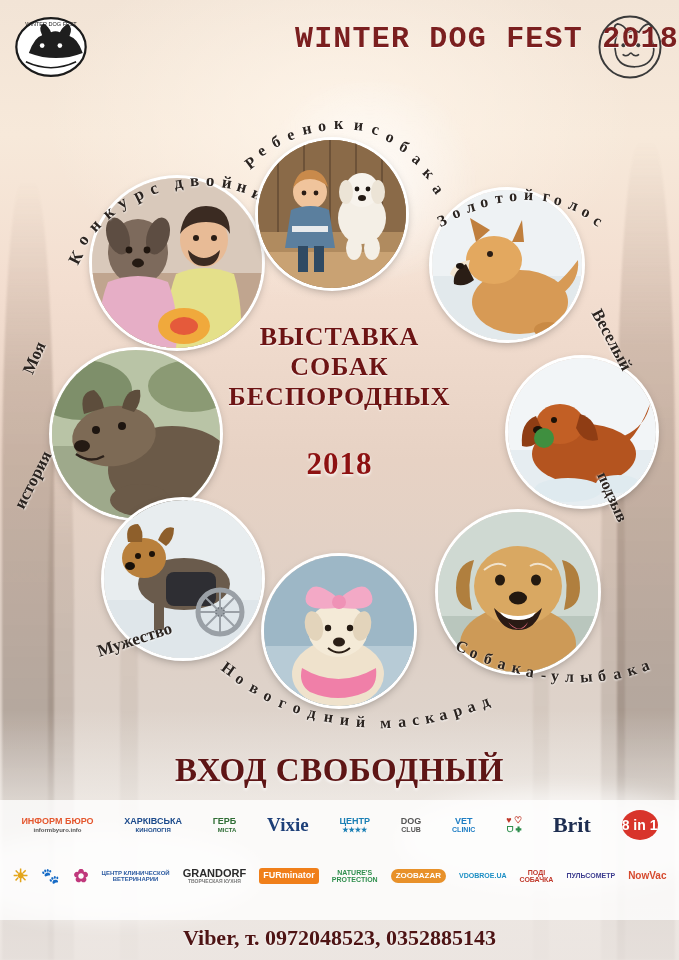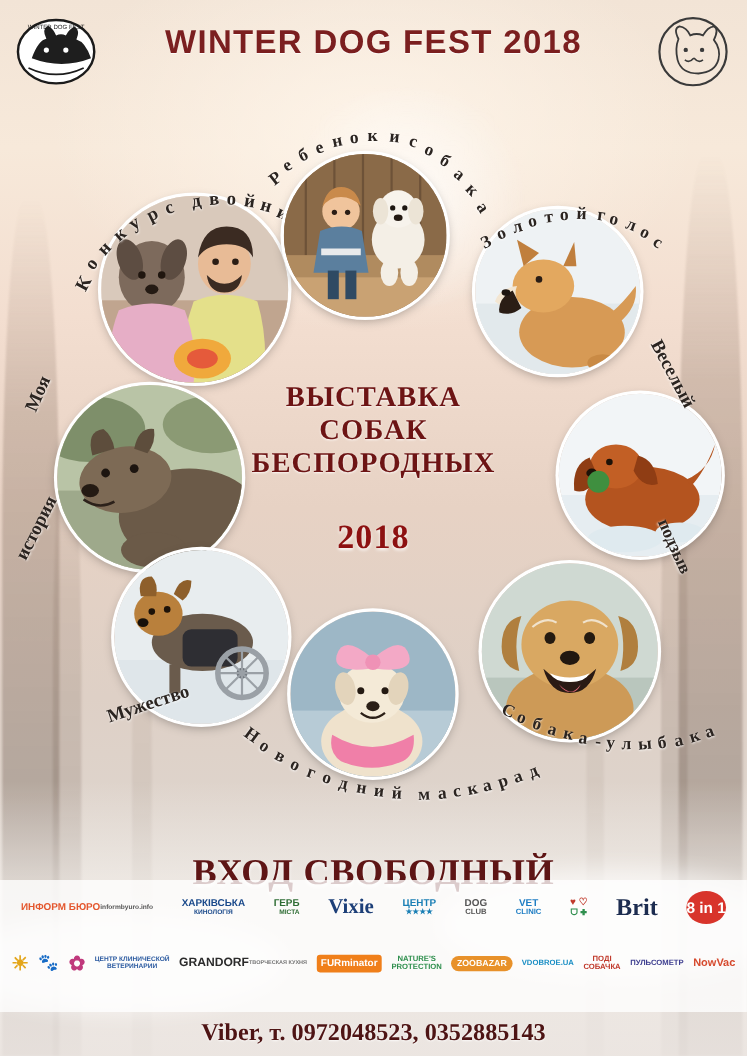--- a/index.html
+++ b/index.html
@@ -33,23 +33,23 @@
     background:radial-gradient(circle, rgba(255,255,255,.75), rgba(255,255,255,0) 70%);
     filter:blur(2px);
   }
   .ground{
     position:absolute;left:0;right:0;bottom:0;height:250px;
     background:linear-gradient(180deg, rgba(255,255,255,0) 0%, rgba(248,244,240,.55) 35%, rgba(236,230,226,.85) 100%);
   }
   
   .hdr{position:absolute;left:0;right:0;top:0;height:98px;}
   .hdr-title{
-    position:absolute;left:0;right:0;top:22px;text-align:center;
+    position:absolute;left:0;right:0;top:22px;text-align:right;
     font-size:30px;font-weight:bold;letter-spacing:1.2px;color:#7b1f1f;
-    font-family:Liberation Sans, sans-serif;
+    font-family:Liberation Mono, monospace;
     text-shadow:0 1px 0 rgba(255,255,255,.8);
   }
   .hdr-sub{
     position:absolute;left:0;right:0;top:60px;text-align:center;
     font-size:19px;color:#2f2a26;font-family:"Liberation Serif", serif;
   }
   .logo-left{
     position:absolute;left:14px;top:16px;width:74px;height:62px;
   }
   .logo-right{
@@ -65,21 +65,21 @@
   
   .cap{
     position:absolute;
     font-family:"Liberation Serif", serif;
     font-weight:bold;color:#2b2420;
     white-space:nowrap;
     text-shadow:0 1px 2px rgba(255,255,255,.9);
   }
   .center-txt{
     position:absolute;text-align:center;width:100%;
-    font-family:"Liberation Serif", serif;font-weight:bold;margin-top:24px;
+    font-family:"Liberation Serif", serif;font-weight:bold;
   }
   .vystavka{
     top:322px;left:0;color:#6d1414;font-size:26px;line-height:30px;letter-spacing:1px;
     text-shadow:0 1px 2px rgba(255,255,255,.9);
   }
   .kubok{
     top:443px;left:0;color:#8d1111;font-size:35px;line-height:42px;letter-spacing:1px;
     text-shadow:0 2px 3px rgba(255,255,255,.9);
   }
   .kubok .yr{font-size:31px;display:block;}
@@ -416,21 +416,21 @@
   </div>
 
   <div class="center-txt kubok">
     <span class="yr">2018</span>
   </div>
 
   <div class="center-txt vhod">ВХОД СВОБОДНЫЙ</div>
 
   <div class="sponsors">
     <div class="sp-row">
-      <div class="sp" style="flex-direction:row;color:#e4572e;">
+      <div class="sp" style="flex-direction:column;color:#e4572e;">
         <span>ИНФОРМ БЮРО</span>
         <span style="font-size:6px;color:#555">informbyuro.info</span>
       </div>
       <div class="sp" style="flex-direction:column;color:#1b4a8b;">
         <span>ХАРКІВСЬКА</span>
         <span style="font-size:6px">КИНОЛОГІЯ</span>
       </div>
       <div class="sp" style="flex-direction:column;color:#2f6d35;align-items:flex-end;">
         <span>ГЕРБ</span>
         <span style="font-size:6px">МІСТА</span>
@@ -468,21 +468,21 @@
       <div class="sp" style="font-size:15px;color:#5b5b5b;">
         <span>🐾</span>
         </div>
       <div class="sp" style="font-size:18px;color:#c0397c;">
         <span>✿</span>
         </div>
       <div class="sp" style="flex-direction:column;color:#2b5aa0;font-size:6px;">
         <span>ЦЕНТР КЛИНИЧЕСКОЙ</span>
         <span>ВЕТЕРИНАРИИ</span>
         </div>
-      <div class="sp" style="flex-direction:row;color:#2b2b2b;font-size:11px;">
+      <div class="sp" style="flex-direction:column;color:#2b2b2b;font-size:11px;">
         <span>GRANDORF</span>
         <span style="font-size:5px;color:#777">ТВОРЧЕСКАЯ КУХНЯ</span>
         </div>
       <div class="sp" style="color:#fff;background:#f07f1a;border-radius:3px;padding:3px 4px;font-size:9px;">
         <span>FURminator</span>
         </div>
       <div class="sp" style="flex-direction:column;color:#2f8f4e;font-size:7px;">
         <span>NATURE'S</span>
         <span>PROTECTION</span>
         </div>

